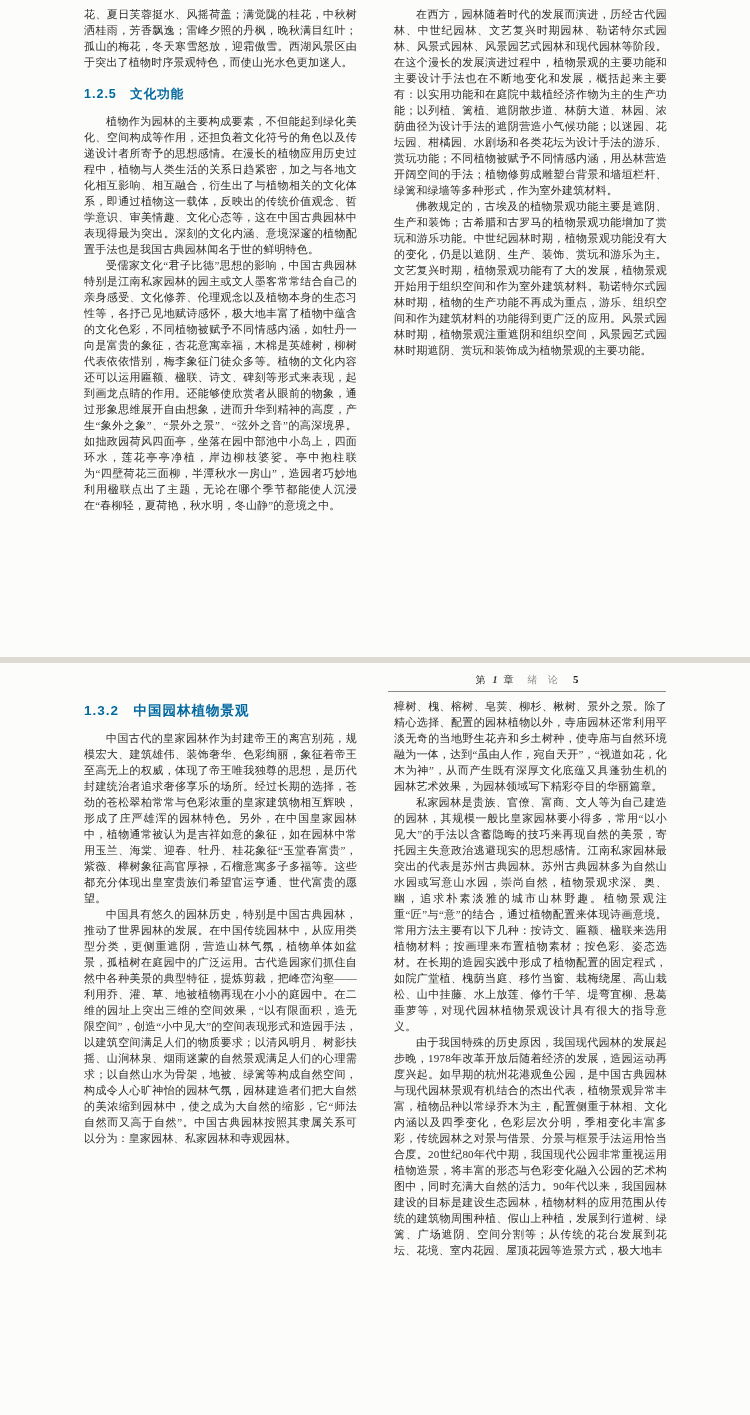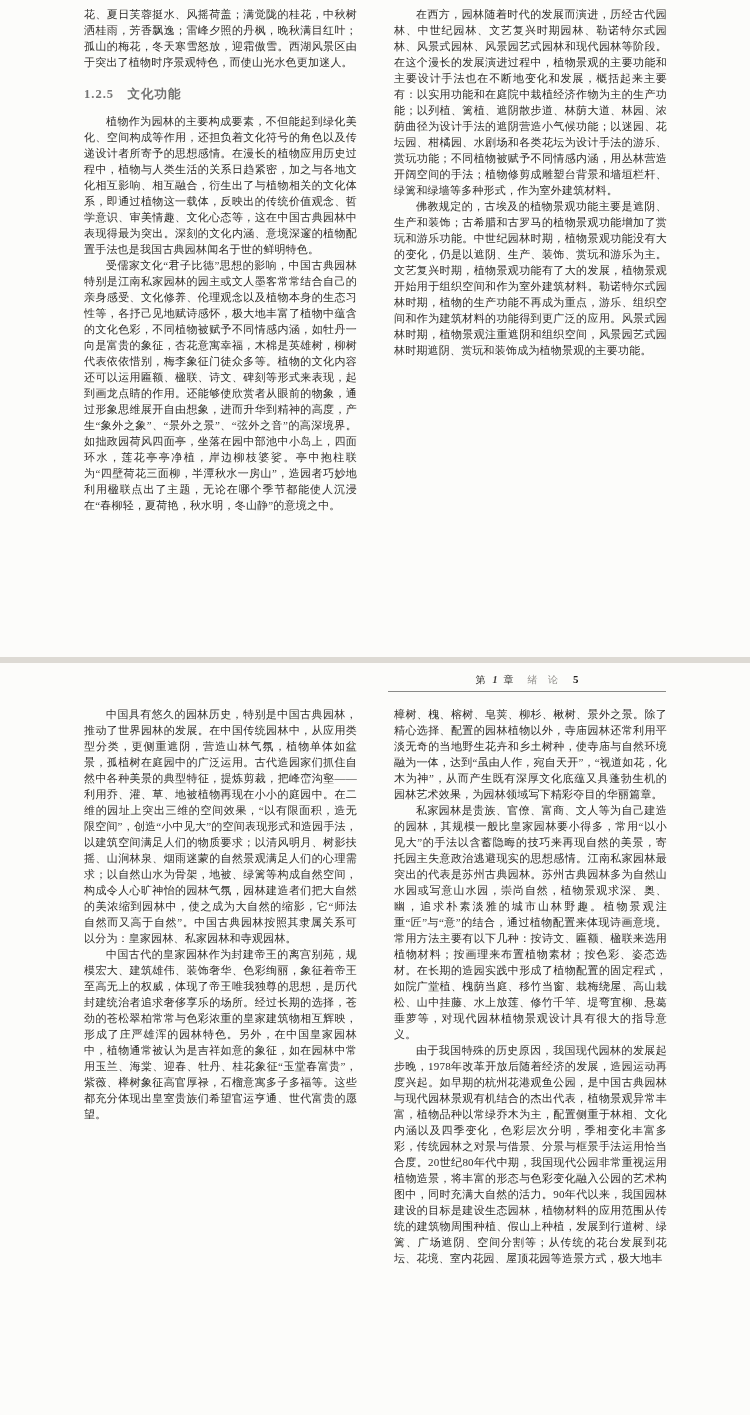--- a/index.html
+++ b/index.html
@@ -14,37 +14,37 @@
   .page{
     position:absolute;left:0;width:750px;
     background:#fcfcfa;
     box-sizing:border-box;
     overflow:hidden;
   }
   .page-top{top:0;height:657px;}
   .page-bottom{top:663px;height:752px;}
   .cols{
     display:flex;gap:37px;
-    padding:8px 84px;
+    padding:0 84px;
     box-sizing:border-box;
   }
   .col{width:273px;flex:0 0 273px;}
   p.body-text{
     font-size:11px;
     line-height:16px;
     text-align:justify;
     margin:0;
     text-indent:2em;
     letter-spacing:0.2px;
   }
   p.no-indent{text-indent:0;}
   h2.sec-heading{
-    font-family:Liberation Serif, serif;
+    font-family:Liberation Sans, sans-serif;
     font-weight:bold;
-    color:#737373;
+    color:#0369a1;
     margin:16px 0 10px 0;
   }
   h2.h-small{font-size:12.5px;letter-spacing:1px;}
   h2.h-large{font-size:13.5px;letter-spacing:1px;margin-top:4px;}
   .pad-top{padding-top:6px;}
   .page-gap{
     position:absolute;top:657px;left:0;width:750px;height:6px;
     background:#dddad4;
   }
   .page-header{
@@ -107,22 +107,23 @@
     <div class="page-header-inner">
       <span class="chap-pre">第</span>
       <span class="chap-num">1</span>
       <span class="chap-post">章</span>
       <span class="header-title">绪 论</span>
       <span class="header-page-num">5</span>
     </div>
   </div>
   <div class="cols bottom-cols">
     <div class="col">
+      <h2 class="sec-heading h-large">1.3.2　中国园林植物景观</h2>
+      <p class="body-text">中国古代的皇家园林作为封建帝王的离宫别苑，规模宏大、建筑雄伟、装饰奢华、色彩绚丽，象征着帝王至高无上的权威，体现了帝王唯我独尊的思想，是历代封建统治者追求奢侈享乐的场所。经过长期的选择，苍劲的苍松翠柏常常与色彩浓重的皇家建筑物相互辉映，形成了庄严雄浑的园林特色。另外，在中国皇家园林中，植物通常被认为是吉祥如意的象征，如在园林中常用玉兰、海棠、迎春、牡丹、桂花象征“玉堂春富贵”，紫薇、榉树象征高官厚禄，石榴意寓多子多福等。这些都充分体现出皇室贵族们希望官运亨通、世代富贵的愿望。</p>
       <p class="body-text">中国具有悠久的园林历史，特别是中国古典园林，推动了世界园林的发展。在中国传统园林中，从应用类型分类，更侧重遮阴，营造山林气氛，植物单体如盆景，孤植树在庭园中的广泛运用。古代造园家们抓住自然中各种美景的典型特征，提炼剪裁，把峰峦沟壑——利用乔、灌、草、地被植物再现在小小的庭园中。在二维的园址上突出三维的空间效果，“以有限面积，造无限空间”，创造“小中见大”的空间表现形式和造园手法，以建筑空间满足人们的物质要求；以清风明月、树影扶摇、山涧林泉、烟雨迷蒙的自然景观满足人们的心理需求；以自然山水为骨架，地被、绿篱等构成自然空间，构成令人心旷神怡的园林气氛，园林建造者们把大自然的美浓缩到园林中，使之成为大自然的缩影，它“师法自然而又高于自然”。中国古典园林按照其隶属关系可以分为：皇家园林、私家园林和寺观园林。</p>
-      <p class="body-text">中国古代的皇家园林作为封建帝王的离宫别苑，规模宏大、建筑雄伟、装饰奢华、色彩绚丽，象征着帝王至高无上的权威，体现了帝王唯我独尊的思想，是历代封建统治者追求奢侈享乐的场所。经过长期的选择，苍劲的苍松翠柏常常与色彩浓重的皇家建筑物相互辉映，形成了庄严雄浑的园林特色。另外，在中国皇家园林中，植物通常被认为是吉祥如意的象征，如在园林中常用玉兰、海棠、迎春、牡丹、桂花象征“玉堂春富贵”，紫薇、榉树象征高官厚禄，石榴意寓多子多福等。这些都充分体现出皇室贵族们希望官运亨通、世代富贵的愿望。</p>
     </div>
     <div class="col">
       <p class="body-text no-indent">樟树、槐、榕树、皂荚、柳杉、楸树、景外之景。除了精心选择、配置的园林植物以外，寺庙园林还常利用平淡无奇的当地野生花卉和乡土树种，使寺庙与自然环境融为一体，达到“虽由人作，宛自天开”，“视道如花，化木为神”，从而产生既有深厚文化底蕴又具蓬勃生机的园林艺术效果，为园林领域写下精彩夺目的华丽篇章。</p>
       <p class="body-text">私家园林是贵族、官僚、富商、文人等为自己建造的园林，其规模一般比皇家园林要小得多，常用“以小见大”的手法以含蓄隐晦的技巧来再现自然的美景，寄托园主失意政治逃避现实的思想感情。江南私家园林最突出的代表是苏州古典园林。苏州古典园林多为自然山水园或写意山水园，崇尚自然，植物景观求深、奥、幽，追求朴素淡雅的城市山林野趣。植物景观注重“匠”与“意”的结合，通过植物配置来体现诗画意境。常用方法主要有以下几种：按诗文、匾额、楹联来选用植物材料；按画理来布置植物素材；按色彩、姿态选材。在长期的造园实践中形成了植物配置的固定程式，如院广堂植、槐荫当庭、移竹当窗、栽梅绕屋、高山栽松、山中挂藤、水上放莲、修竹千竿、堤弯宜柳、悬葛垂萝等，对现代园林植物景观设计具有很大的指导意义。</p>
       <p class="body-text">由于我国特殊的历史原因，我国现代园林的发展起步晚，1978年改革开放后随着经济的发展，造园运动再度兴起。如早期的杭州花港观鱼公园，是中国古典园林与现代园林景观有机结合的杰出代表，植物景观异常丰富，植物品种以常绿乔木为主，配置侧重于林相、文化内涵以及四季变化，色彩层次分明，季相变化丰富多彩，传统园林之对景与借景、分景与框景手法运用恰当合度。20世纪80年代中期，我国现代公园非常重视运用植物造景，将丰富的形态与色彩变化融入公园的艺术构图中，同时充满大自然的活力。90年代以来，我国园林建设的目标是建设生态园林，植物材料的应用范围从传统的建筑物周围种植、假山上种植，发展到行道树、绿篱、广场遮阴、空间分割等；从传统的花台发展到花坛、花境、室内花园、屋顶花园等造景方式，极大地丰</p>
     </div>
   </div>
 </div>
 
 </body></html>

